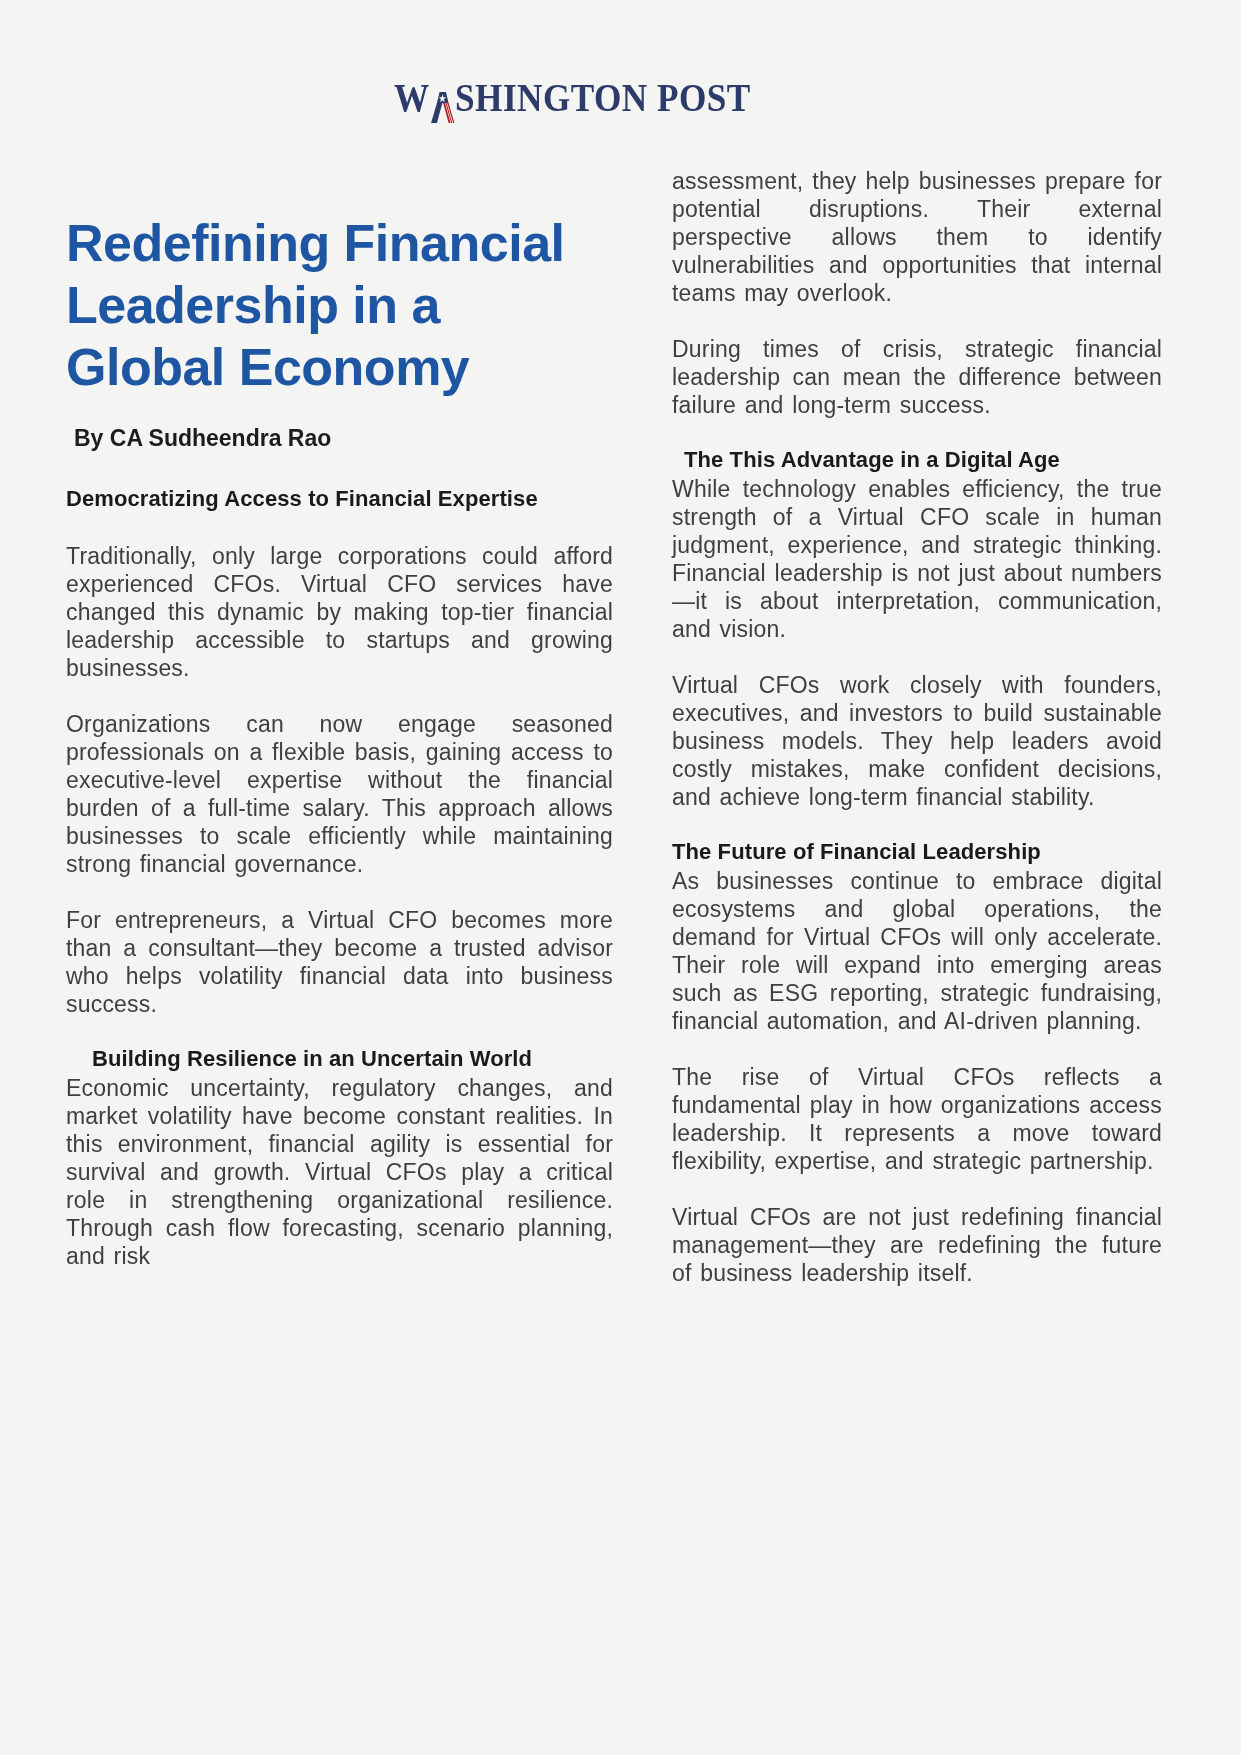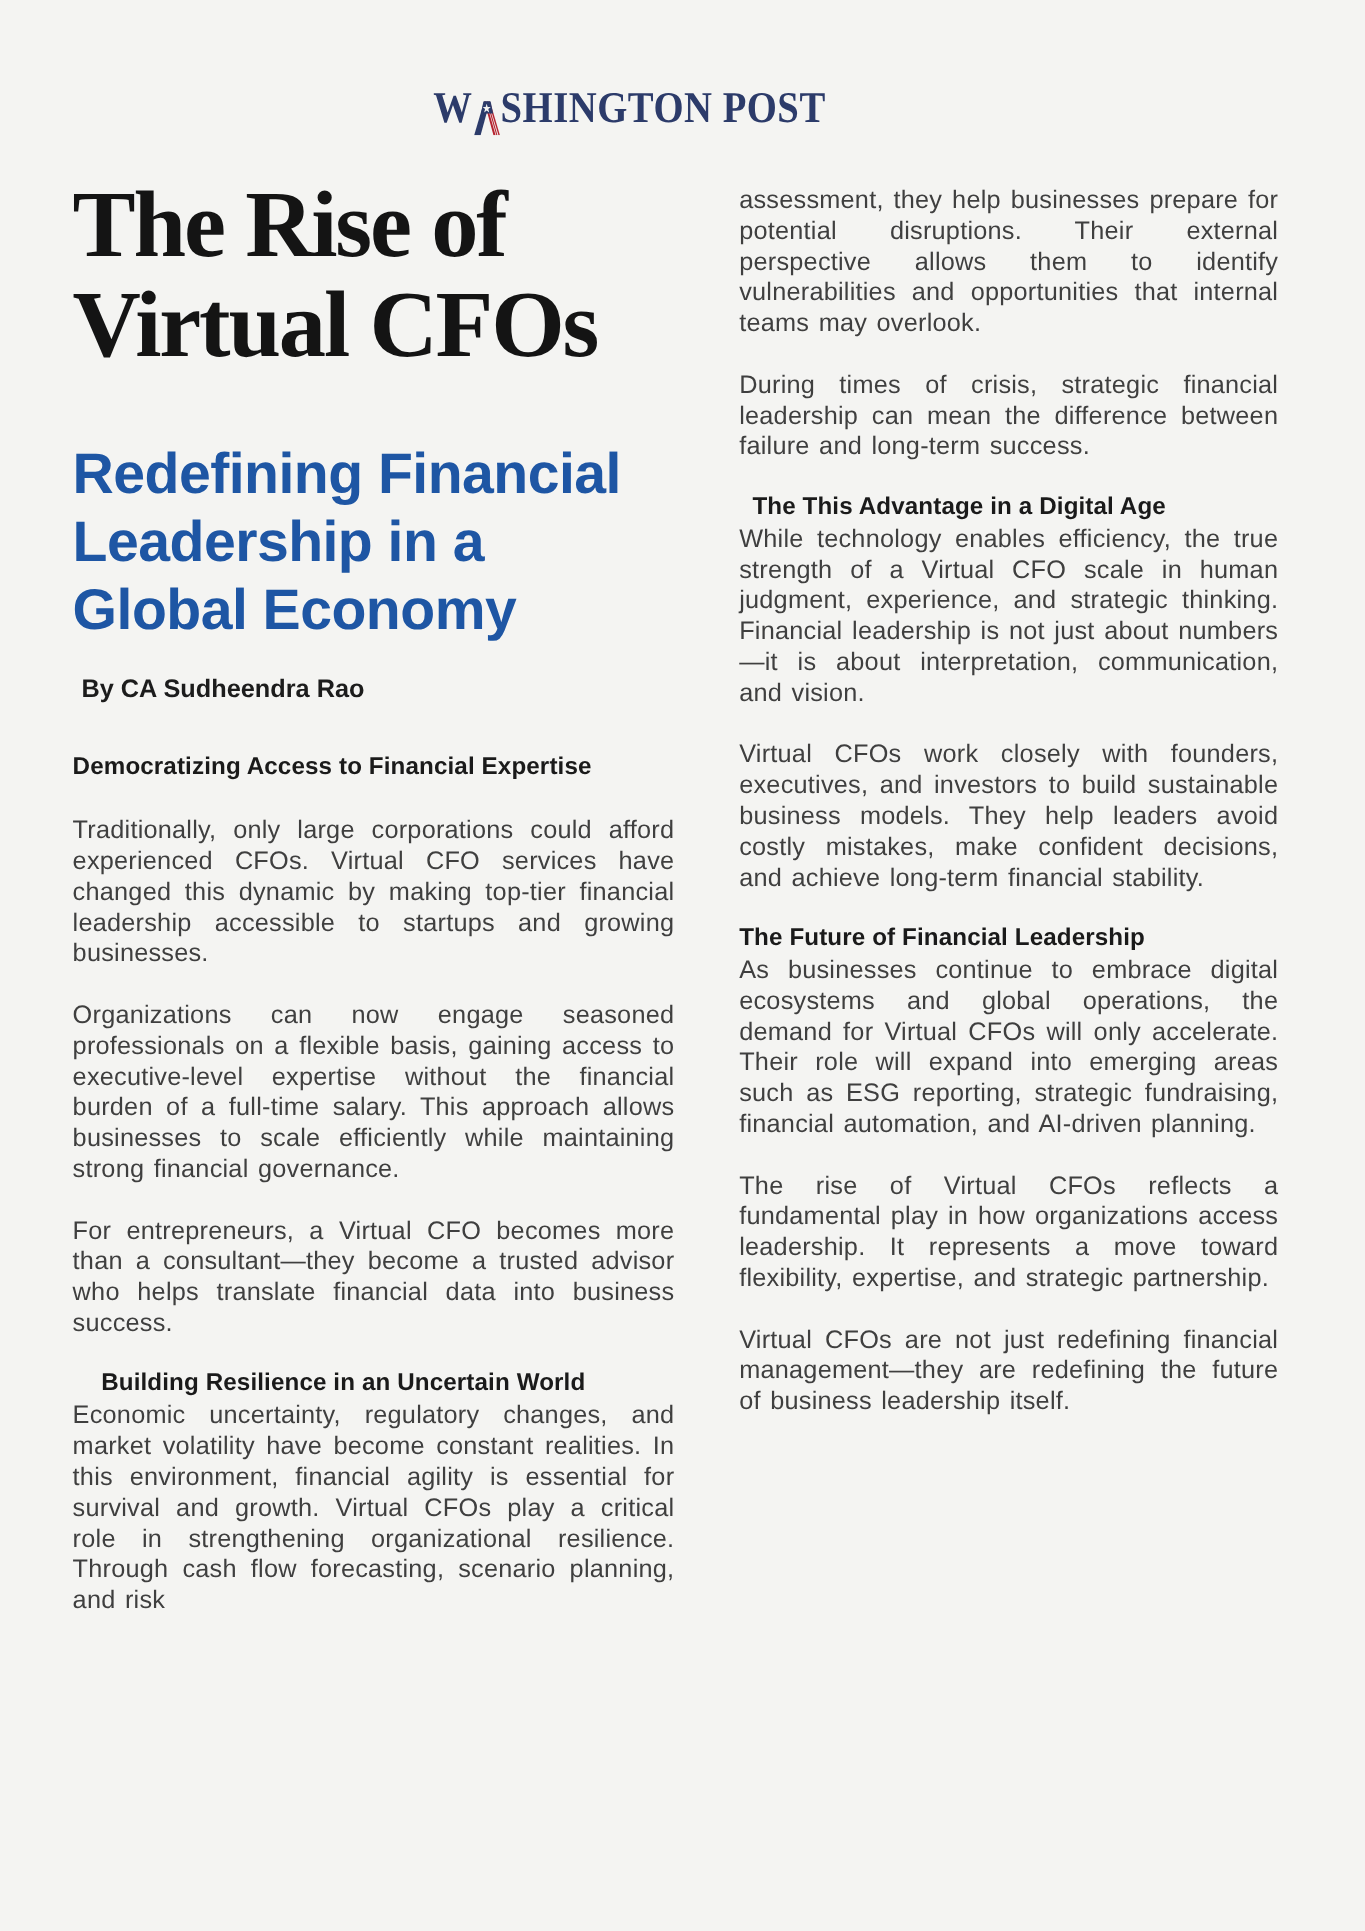--- a/index.html
+++ b/index.html
@@ -73,21 +73,21 @@
     font-weight: 700;
     color: #1c1c1c;
   }
   
   .section-heading {
     font-size: 22px;
     font-weight: 700;
     color: #1a1a1a;
     letter-spacing: 0.1px;
   }
-  .mt-lg { margin-top: 44px; }
+  .mt-lg { margin-top: 34px; }
   .mt-md { margin-top: 28px; }
   .indent-md { text-indent: 26px; }
   .indent-sm { text-indent: 12px; }
   .para {
     font-size: 23px;
     line-height: 28px;
     letter-spacing: 0.2px;
     word-spacing: 2px;
     color: #3f3f3f;
     text-align: justify;
@@ -116,31 +116,27 @@
 
         <path d="M17.5,3 L18.91,7.06 L23.21,7.15 L19.78,9.74 L21.03,13.85 L17.5,11.4 L13.97,13.85 L15.22,9.74 L11.79,7.15 L16.09,7.06 Z" fill="#f4f4f2"></path>
       </svg>
         <span>SHINGTON POST</span>
     </div>
   </header>
 
   <main class="columns">
 
     <section class="col col-left">
-      <h1 class="headline">
-        <span>The Rise of</span>
-        <span>Virtual CFOs</span>
-      </h1>
       <h2 class="subtitle">Redefining Financial Leadership in a Global Economy</h2>
       <p class="byline">By CA Sudheendra Rao</p>
 
       <h3 class="section-heading mt-lg">Democratizing Access to Financial Expertise</h3>
       <p class="para gap-before-para">Traditionally, only large corporations could afford experienced CFOs. Virtual CFO services have changed this dynamic by making top-tier financial leadership accessible to startups and growing businesses.</p>
       <p class="para">Organizations can now engage seasoned professionals on a flexible basis, gaining access to executive-level expertise without the financial burden of a full-time salary. This approach allows businesses to scale efficiently while maintaining strong financial governance.</p>
-      <p class="para">For entrepreneurs, a Virtual CFO becomes more than a consultant—they become a trusted advisor who helps translate financial data into business success.</p>
+      <p class="para">For entrepreneurs, a Virtual CFO becomes more than a consultant—they become a trusted advisor who helps volatility financial data into business success.</p>
 
       <h3 class="section-heading mt-md indent-md">Building Resilience in an Uncertain World</h3>
       <p class="para after-heading">Economic uncertainty, regulatory changes, and market volatility have become constant realities. In this environment, financial agility is essential for survival and growth. Virtual CFOs play a critical role in strengthening organizational resilience. Through cash flow forecasting, scenario planning, and risk</p>
     </section>
 
     <section class="col col-right">
       <p class="para">assessment, they help businesses prepare for potential disruptions. Their external perspective allows them to identify vulnerabilities and opportunities that internal teams may overlook.</p>
       <p class="para">During times of crisis, strategic financial leadership can mean the difference between failure and long-term success.</p>
 
       <h3 class="section-heading mt-md indent-sm">The This Advantage in a Digital Age</h3>

